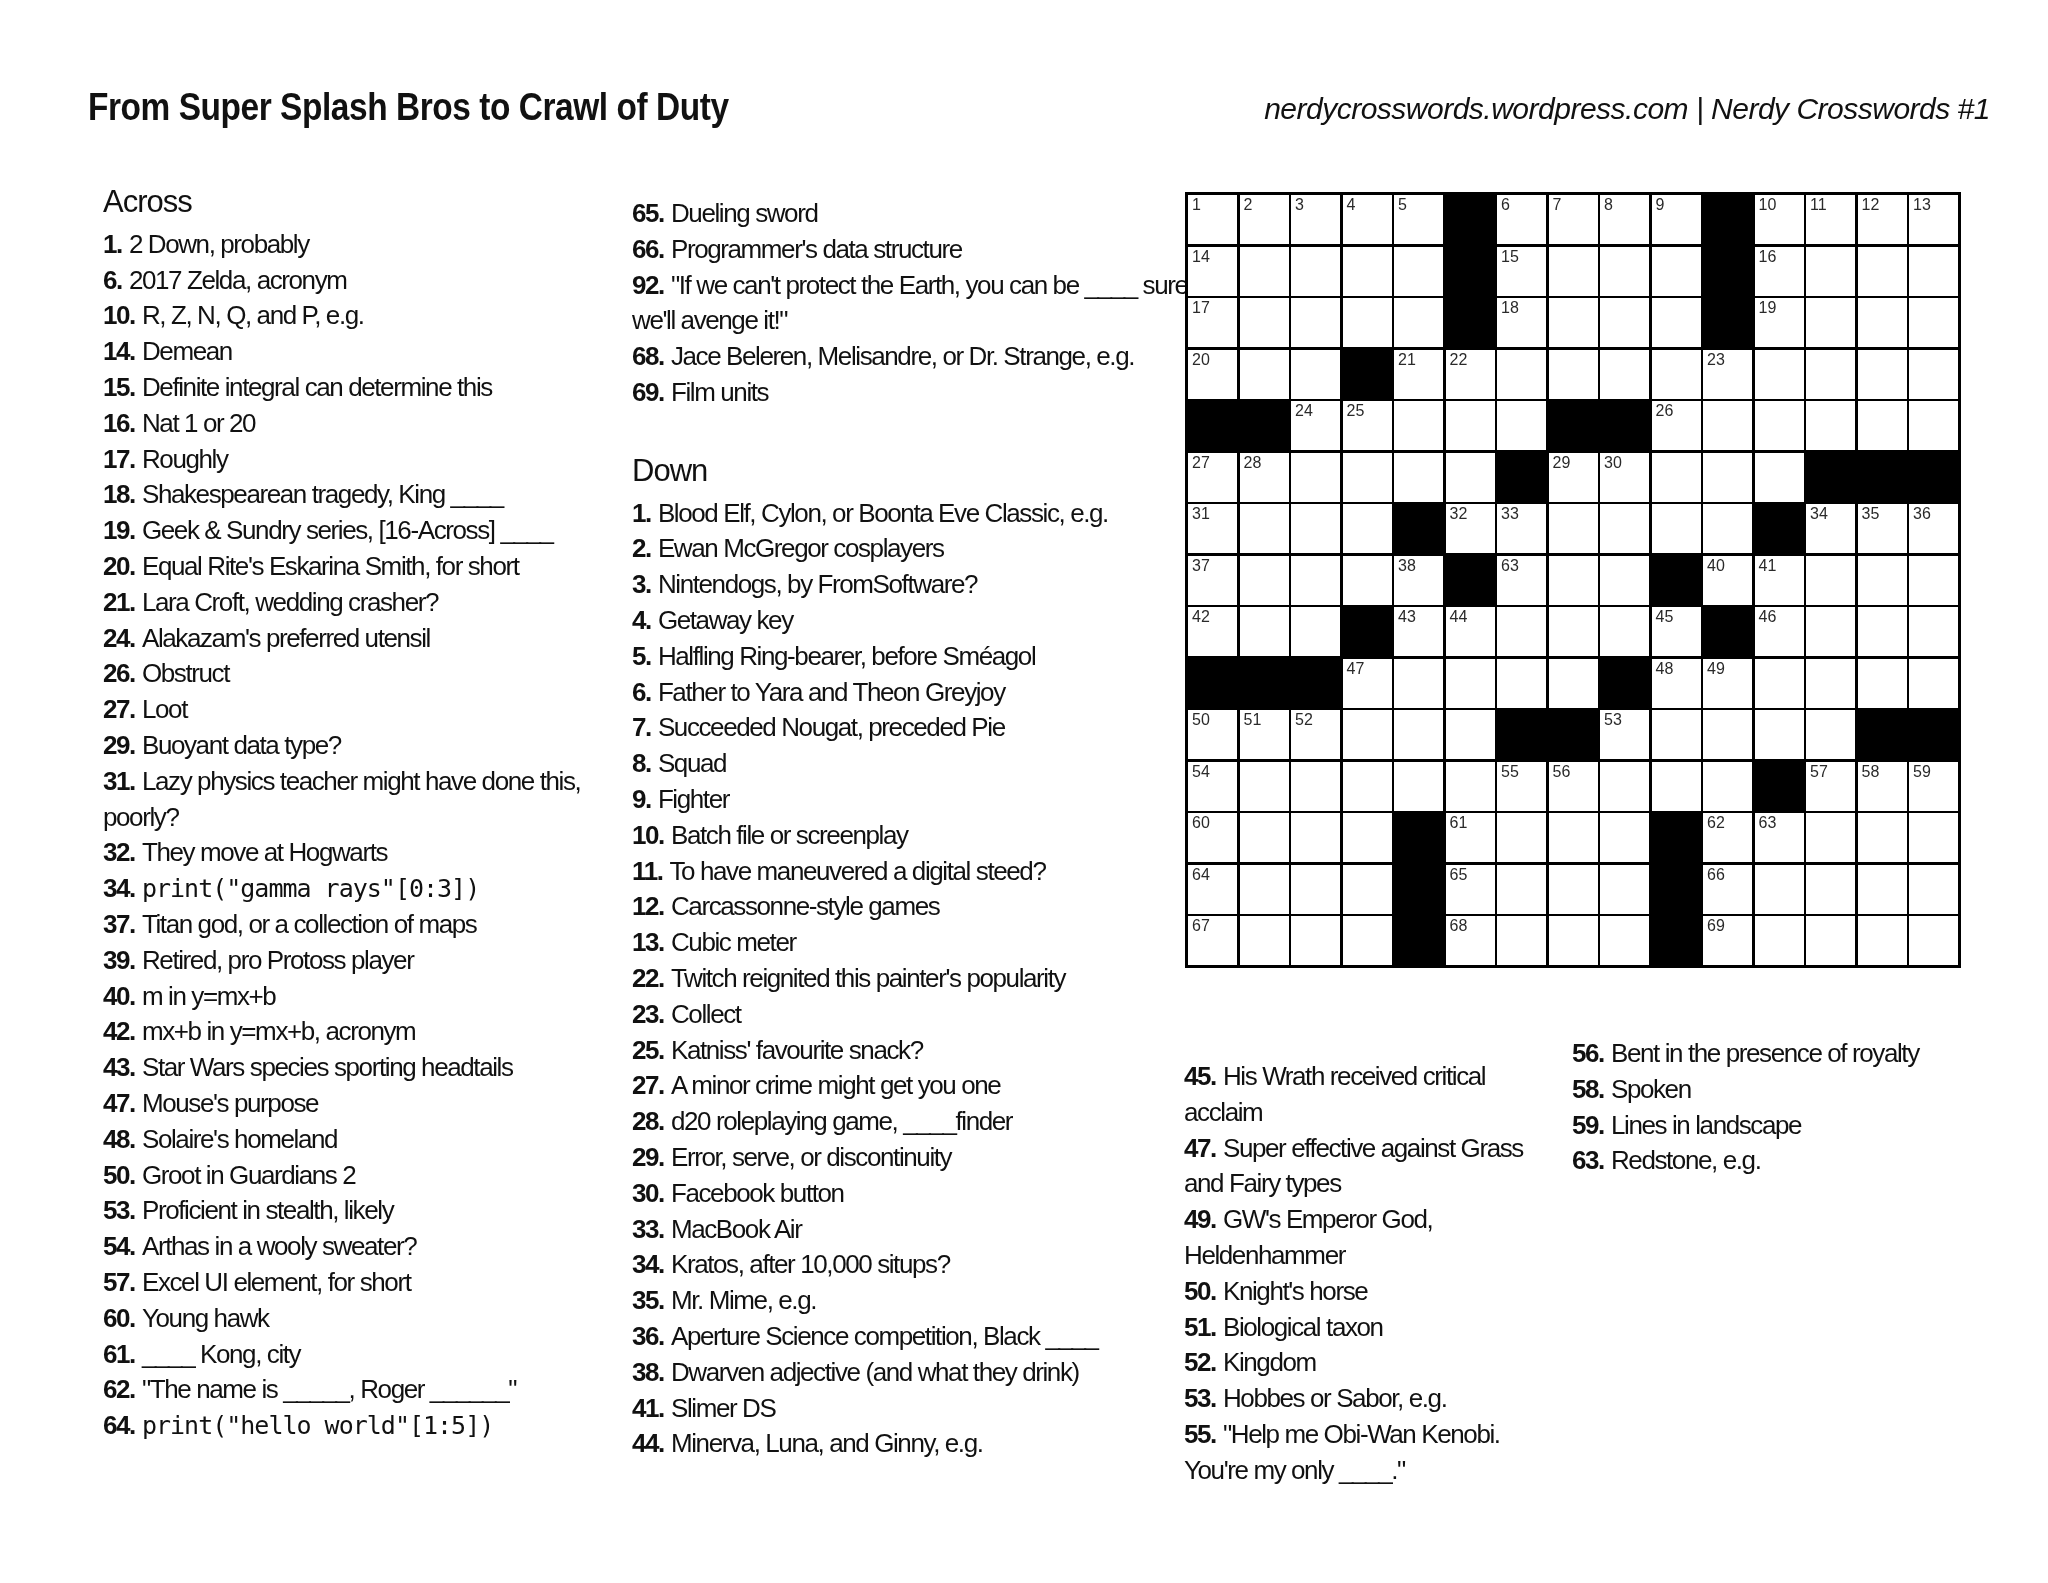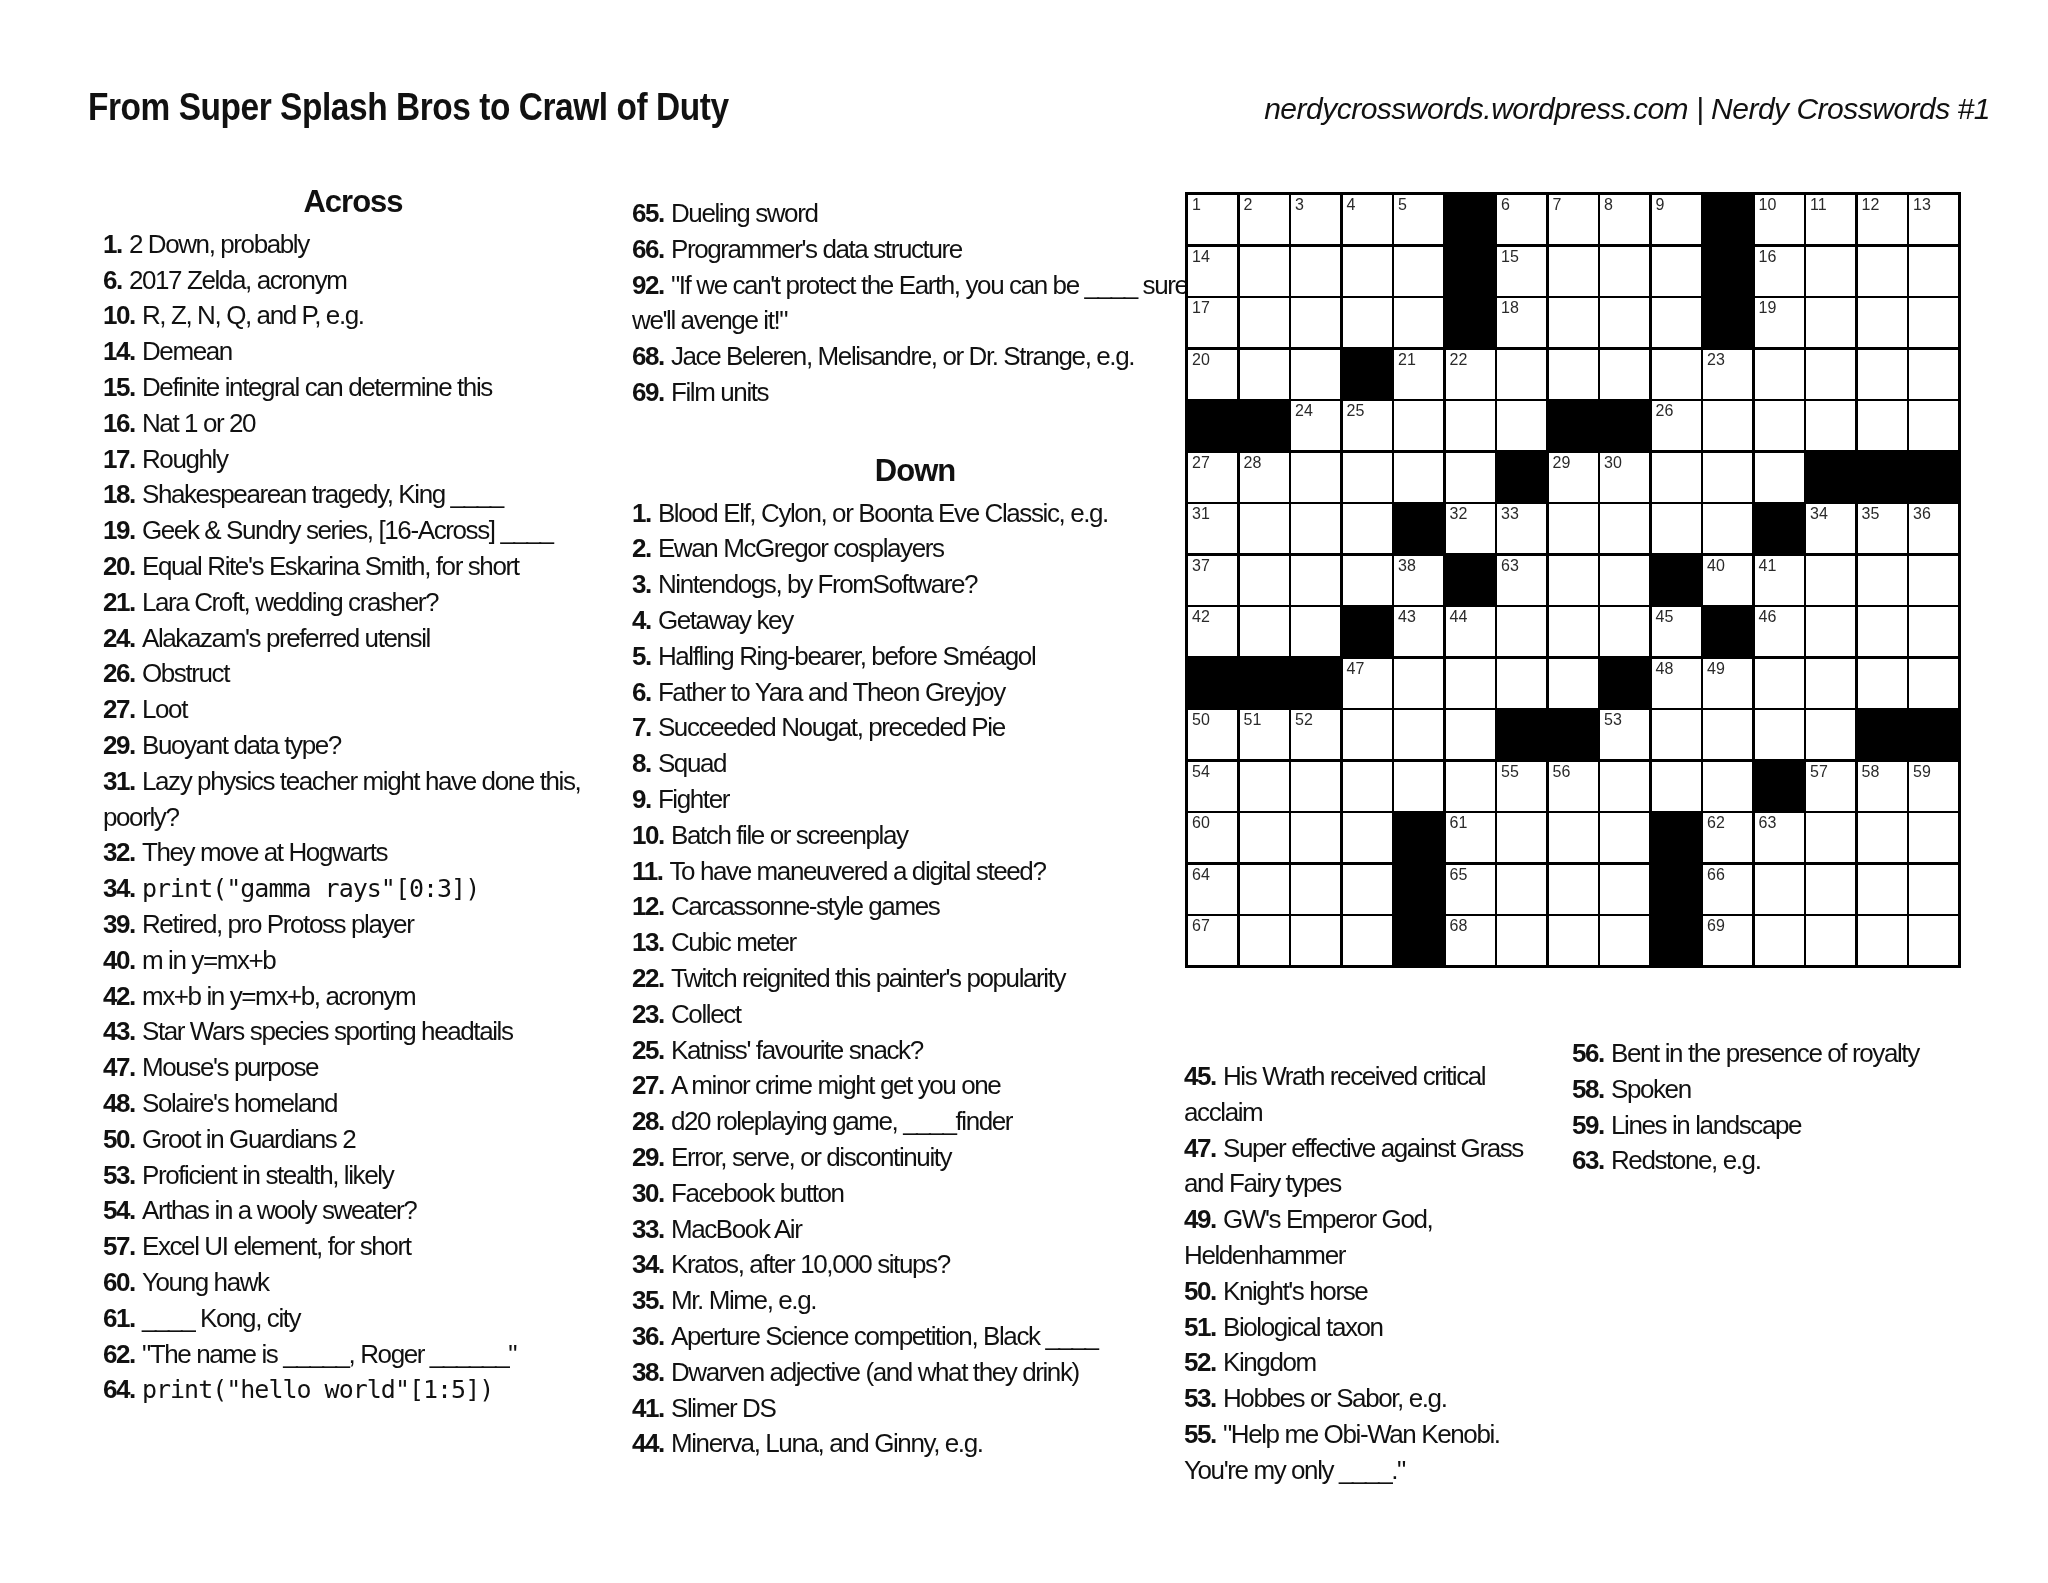--- a/index.html
+++ b/index.html
@@ -24,22 +24,22 @@
   }
   .clue-col{
     position:absolute;
     font-size:26px;line-height:35.8px;letter-spacing:-1.4px;
   }
   #col1{left:103px;top:184px;width:500px;}
   #col2{left:632px;top:196px;width:566px;}
   #col3{left:1184px;top:1036px;width:368px;margin-top:23px;}
   #col4{left:1572px;top:1036px;width:450px;}
   .clue-header{
-    font-size:31px;font-weight:bold;letter-spacing:-1px;
-    line-height:35.8px;margin:0 0 7px 0;text-align:center;
+    font-size:31px;font-weight:normal;letter-spacing:-1px;
+    line-height:35.8px;margin:0 0 7px 0;
   }
   .clue-header.down-gap{margin-top:42px;}
   .clue{margin:0;}
   .cnum{font-weight:bold;margin-right:7px;}
   .ctext.mono{font-family:"DejaVu Sans Mono", monospace;font-size:25px;letter-spacing:-1px;}
   #grid{
     position:absolute;left:1185px;top:192px;
     width:776px;height:776px;box-sizing:border-box;
     background:#000;border:3px solid #000;
     display:grid;
@@ -75,20 +75,21 @@
       <div class="clue"><span class="cnum">19.</span><span class="ctext">Geek &amp; Sundry series, [16-Across] ____</span></div>
       <div class="clue"><span class="cnum">20.</span><span class="ctext">Equal Rite's Eskarina Smith, for short</span></div>
       <div class="clue"><span class="cnum">21.</span><span class="ctext">Lara Croft, wedding crasher?</span></div>
       <div class="clue"><span class="cnum">24.</span><span class="ctext">Alakazam's preferred utensil</span></div>
       <div class="clue"><span class="cnum">26.</span><span class="ctext">Obstruct</span></div>
       <div class="clue"><span class="cnum">27.</span><span class="ctext">Loot</span></div>
       <div class="clue"><span class="cnum">29.</span><span class="ctext">Buoyant data type?</span></div>
       <div class="clue"><span class="cnum">31.</span><span class="ctext">Lazy physics teacher might have done this, poorly?</span></div>
       <div class="clue"><span class="cnum">32.</span><span class="ctext">They move at Hogwarts</span></div>
       <div class="clue"><span class="cnum">34.</span><span class="ctext mono">print("gamma rays"[0:3])</span></div>
+      <div class="clue"><span class="cnum">37.</span><span class="ctext">Titan god, or a collection of maps</span></div>
       <div class="clue"><span class="cnum">39.</span><span class="ctext">Retired, pro Protoss player</span></div>
       <div class="clue"><span class="cnum">40.</span><span class="ctext">m in y=mx+b</span></div>
       <div class="clue"><span class="cnum">42.</span><span class="ctext">mx+b in y=mx+b, acronym</span></div>
       <div class="clue"><span class="cnum">43.</span><span class="ctext">Star Wars species sporting headtails</span></div>
       <div class="clue"><span class="cnum">47.</span><span class="ctext">Mouse's purpose</span></div>
       <div class="clue"><span class="cnum">48.</span><span class="ctext">Solaire's homeland</span></div>
       <div class="clue"><span class="cnum">50.</span><span class="ctext">Groot in Guardians 2</span></div>
       <div class="clue"><span class="cnum">53.</span><span class="ctext">Proficient in stealth, likely</span></div>
       <div class="clue"><span class="cnum">54.</span><span class="ctext">Arthas in a wooly sweater?</span></div>
       <div class="clue"><span class="cnum">57.</span><span class="ctext">Excel UI element, for short</span></div>

